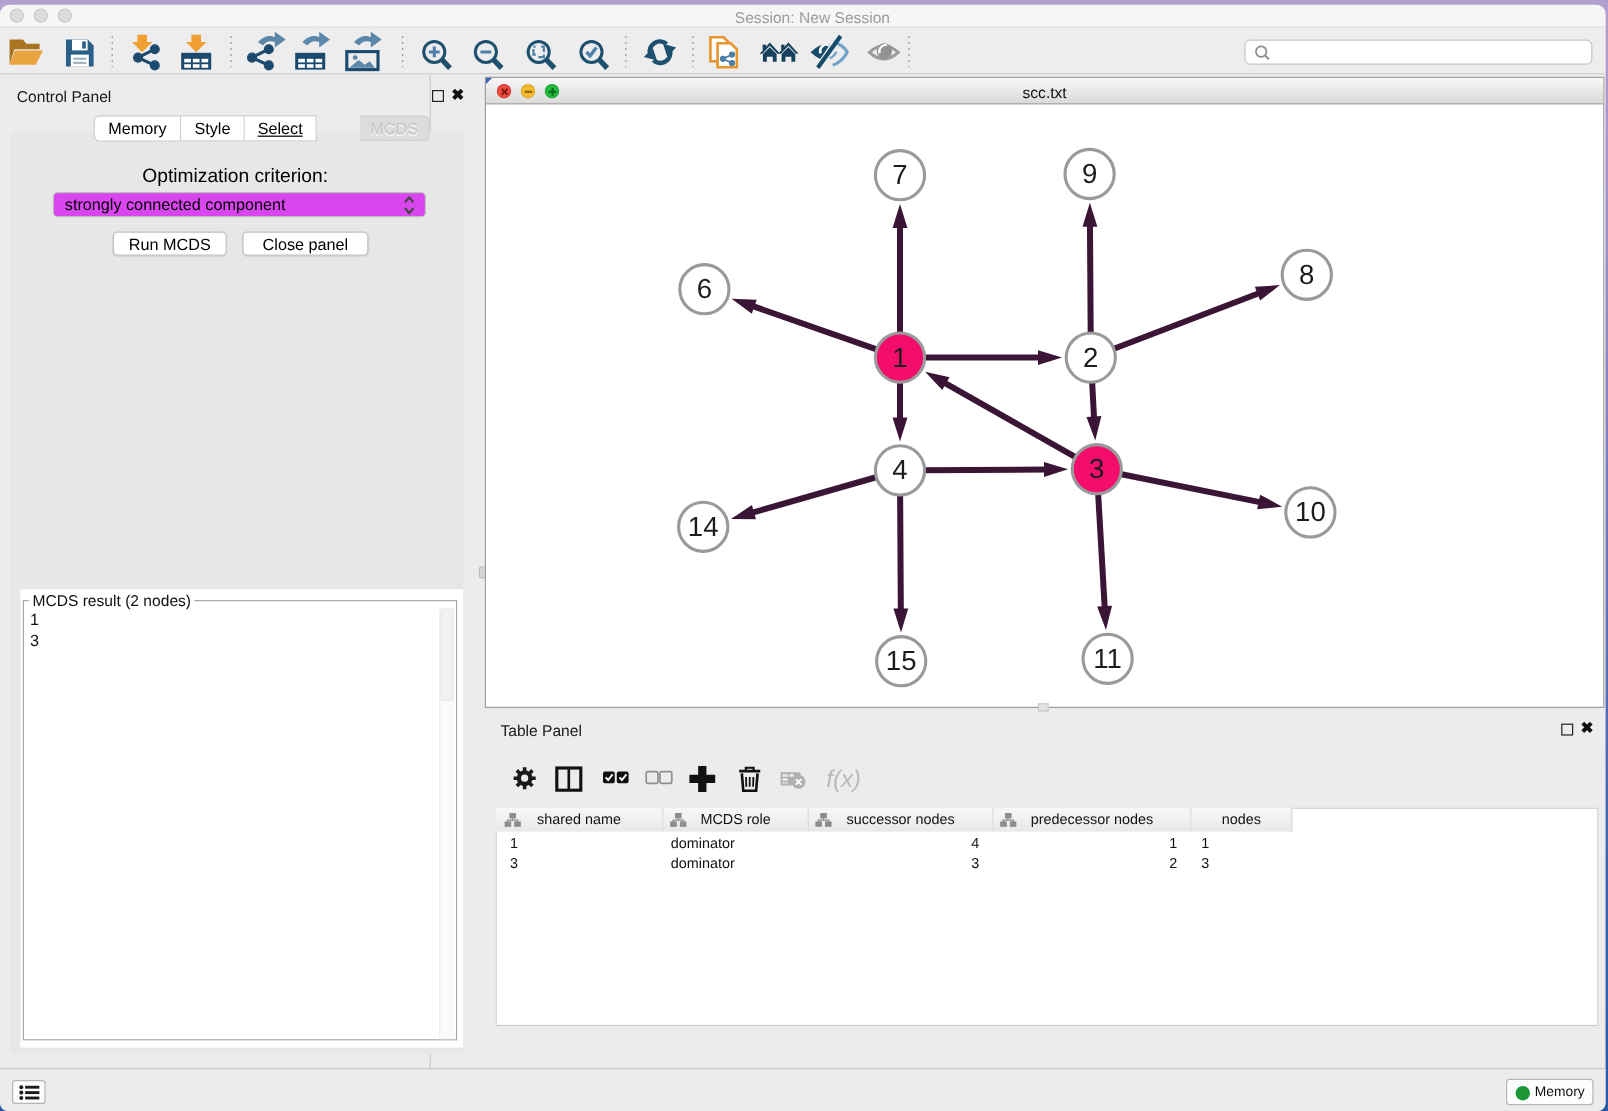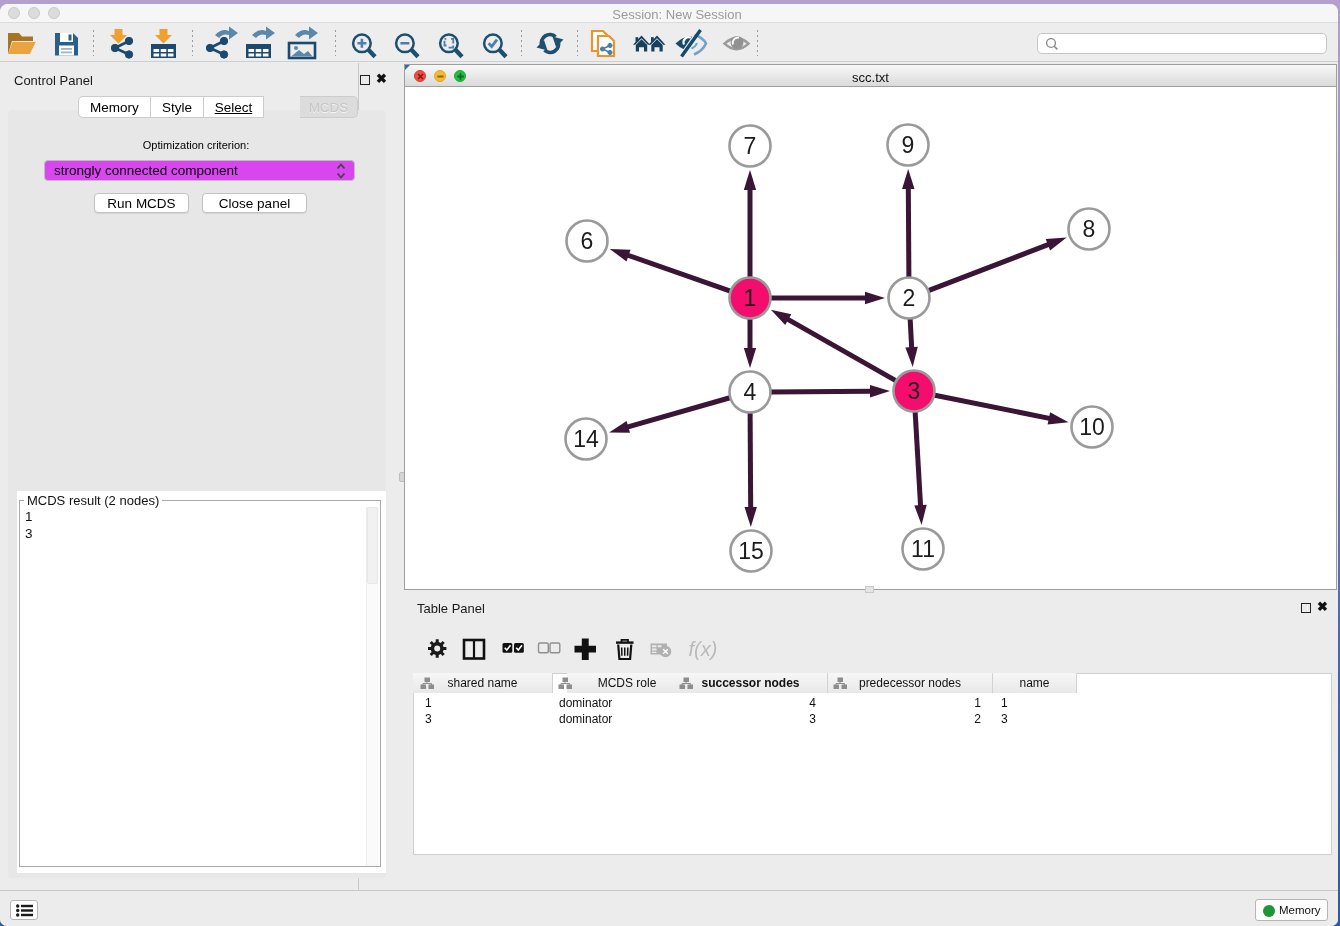--- a/index.html
+++ b/index.html
@@ -211,21 +211,21 @@
     <div class="ptitle abs" style="left:14px; top:10px;">Control Panel</div>
     <div class="float-ic abs" style="left:360px; top:12px;"></div>
     <div class="close-ic abs" style="left:376px; top:8px;">✖</div>
     <div class="tabbody" style="left:8px; top:47px; width:378px; height:768px;"></div>
     <div class="tabrow" style="left:78px; top:33px;">
       <div class="tab first" style="width:73px;">Memory</div>
       <div class="tab" style="width:53px;">Style</div>
       <div class="tab" style="width:60px;text-decoration:underline;">Select</div>
       <div class="tab dis last" style="width:58px;">MCDS</div>
     </div>
-    <div class="abs" style="left:0; top:76px; width:392px; text-align:center; font-size:11px; color:#000;">Optimization criterion:</div>
+    <div class="abs" style="left:0; top:76px; width:392px; text-align:center; font-size:16px; color:#000;">Optimization criterion:</div>
     <div class="abs" style="left:44px; top:97px; width:311px; height:21px; background:#d946ef; border:1px solid #bdbdbd; border-radius:4px; font-size:13.5px; line-height:19px; padding-left:9px;">strongly connected component
       <svg width="12" height="16" viewBox="0 0 12 16" style="position:absolute; right:7px; top:2px;">
         <path d="M2.5 5.5 L6 1.5 L9.5 5.5 M2.5 10.5 L6 14.5 L9.5 10.5" fill="none" stroke="#444" stroke-width="1.8"></path>
       </svg>
     </div>
     <div class="btn" style="left:94px; top:130px; width:95px; height:20px; line-height:19px;">Run MCDS</div>
     <div class="btn" style="left:202px; top:130px; width:105px; height:20px; line-height:19px;">Close panel</div>
 
     <div class="abs" style="left:17px; top:428px; width:369px; height:382px; background:#fff;"></div>
     <div class="abs" style="left:19px; top:437px; width:362px; height:367px; border:1px solid #a9a9a9;"></div>
@@ -349,24 +349,24 @@
         <path d="M224.5 6.5 L241 6.5 L241 17.5 L224.5 17.5 Z M226 8.2 L226 10.3 L230.5 10.3 L230.5 8.2 Z M231.7 8.2 L231.7 10.3 L235.5 10.3 L235.5 8.2 Z M226 11.5 L226 13.6 L230.5 13.6 L230.5 11.5 Z M226 14.8 L226 16 L230.5 16 L230.5 14.8 Z" fill-rule="evenodd"></path>
         <circle cx="239.5" cy="14.5" r="5.8"></circle>
       </g>
       <path d="M237.2 12.2 L241.8 16.8 M241.8 12.2 L237.2 16.8" stroke="#fff" stroke-width="1.5"></path>
       <text x="277" y="18.5" font-size="20" font-style="italic" fill="#b9b9b9" font-family="Liberation Serif,serif" text-anchor="middle">f(x)</text>
     </svg>
 
     <div class="abs" style="left:9px; top:78px; width:919px; height:182px; background:#fff; border:1px solid #cfcfcf;"></div>
 
     <div class="th-cell" style="left:9px; top:78px; width:140px;">shared name</div>
-    <div class="th-cell" style="left:163px; top:78px; width:121px;">MCDS role</div>
-    <div class="th-cell" style="left:270px; top:78px; width:154px;font-weight:bold;">successor nodes</div>
+    <div class="th-cell" style="left:149px; top:78px; width:121px;">MCDS role</div>
+    <div class="th-cell" style="left:270px; top:78px; width:154px;">successor nodes</div>
     <div class="th-cell" style="left:424px; top:78px; width:165px;">predecessor nodes</div>
-    <div class="th-cell" style="left:589px; top:78px; width:84px;">name</div>
+    <div class="th-cell" style="left:589px; top:78px; width:84px;">nodes</div>
     <svg class="abs" style="left:9px; top:82px;" width="600" height="13" viewBox="0 0 600 13">
       <g fill="#8d8d8d" stroke="#8d8d8d" stroke-width="1">
         <g id="tree">
           <rect x="12" y="1" width="4.5" height="3.5"></rect>
             <rect x="8" y="8" width="4.5" height="3.5"></rect>
             <rect x="16" y="8" width="4.5" height="3.5"></rect>
           <path d="M14 4.5 L14 6.5 M10 8 L10 6.5 L18.5 6.5 L18.5 8" fill="none"></path>
         </g>
         <use href="#tree" x="138"></use>
         <use href="#tree" x="259"></use>

